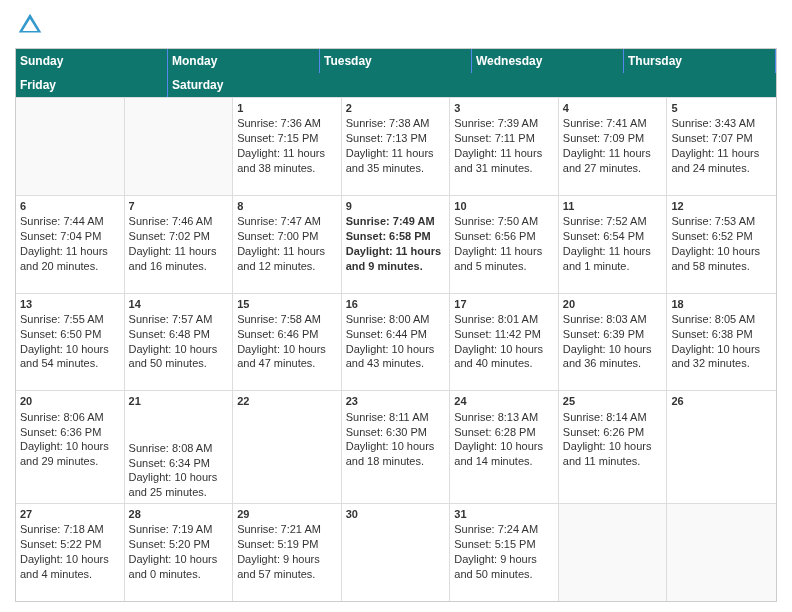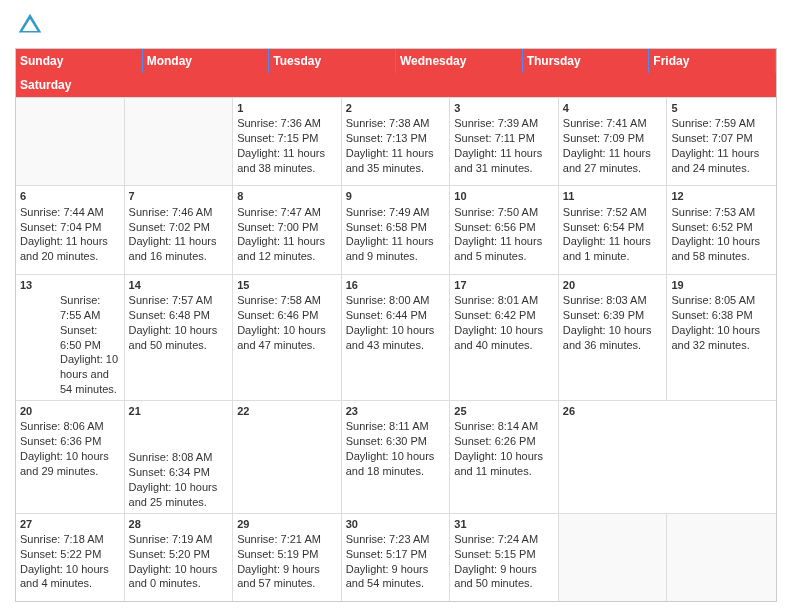--- a/index.html
+++ b/index.html
@@ -53,22 +53,22 @@
       color: #555;
     }
     .calendar {
       flex: 1;
       display: flex;
       flex-direction: column;
       border: 1px solid #ccc;
     }
     .cal-header {
       display: grid;
-      grid-template-columns: repeat(6, 1fr);
-      background: #ef4444;
+      grid-template-columns: repeat(5, 1fr);
+      background: #0f766e;
     }
     .cal-header-cell {
       color: #fff;
       font-weight: bold;
       font-size: 12px;
       padding: 5px 4px;
       text-align: left;
       border-right: 1px solid #5588ee;
     }
     .cal-header-cell:last-child { border-right: none; }
@@ -160,21 +160,21 @@
 Daylight: 11 hours and 31 minutes.</div>
           </div>
           <div class="cal-cell">
             <span class="day-num">4</span>
             <div class="day-info" style="white-space: pre-line;">Sunrise: 7:41 AM
 Sunset: 7:09 PM
 Daylight: 11 hours and 27 minutes.</div>
           </div>
           <div class="cal-cell">
             <span class="day-num">5</span>
-            <div class="day-info" style="white-space: pre-line;">Sunrise: 7:59 AM
+            <div class="day-info" style="white-space: pre-line;">Sunrise: 3:43 AM
 Sunset: 7:07 PM
 Daylight: 11 hours and 24 minutes.</div>
           </div>
         </div>
         <div class="cal-row">
           <div class="cal-cell">
             <span class="day-num">6</span>
             <div class="day-info" style="white-space: pre-line;">Sunrise: 7:44 AM
 Sunset: 7:04 PM
 Daylight: 11 hours and 20 minutes.</div>
@@ -186,21 +186,21 @@
 Daylight: 11 hours and 16 minutes.</div>
           </div>
           <div class="cal-cell">
             <span class="day-num">8</span>
             <div class="day-info" style="white-space: pre-line;">Sunrise: 7:47 AM
 Sunset: 7:00 PM
 Daylight: 11 hours and 12 minutes.</div>
           </div>
           <div class="cal-cell">
             <span class="day-num">9</span>
-            <div class="day-info" style="white-space: pre-line;">Sunrise: 7:49 AM
+            <div class="day-info" style="white-space: pre-line; font-weight: bold;">Sunrise: 7:49 AM
 Sunset: 6:58 PM
 Daylight: 11 hours and 9 minutes.</div>
           </div>
           <div class="cal-cell">
             <span class="day-num">10</span>
             <div class="day-info" style="white-space: pre-line;">Sunrise: 7:50 AM
 Sunset: 6:56 PM
 Daylight: 11 hours and 5 minutes.</div>
           </div>
           <div class="cal-cell">
@@ -212,21 +212,21 @@
           <div class="cal-cell">
             <span class="day-num">12</span>
             <div class="day-info" style="white-space: pre-line;">Sunrise: 7:53 AM
 Sunset: 6:52 PM
 Daylight: 10 hours and 58 minutes.</div>
           </div>
         </div>
         <div class="cal-row">
           <div class="cal-cell">
             <span class="day-num">13</span>
-            <div class="day-info" style="white-space: pre-line; margin-left: 40px;">Sunrise: 7:55 AM
+            <div class="day-info" style="white-space: pre-line;">Sunrise: 7:55 AM
 Sunset: 6:50 PM
 Daylight: 10 hours and 54 minutes.</div>
           </div>
           <div class="cal-cell">
             <span class="day-num">14</span>
             <div class="day-info" style="white-space: pre-line;">Sunrise: 7:57 AM
 Sunset: 6:48 PM
 Daylight: 10 hours and 50 minutes.</div>
           </div>
           <div class="cal-cell">
@@ -237,31 +237,31 @@
           </div>
           <div class="cal-cell">
             <span class="day-num">16</span>
             <div class="day-info" style="white-space: pre-line;">Sunrise: 8:00 AM
 Sunset: 6:44 PM
 Daylight: 10 hours and 43 minutes.</div>
           </div>
           <div class="cal-cell">
             <span class="day-num">17</span>
             <div class="day-info" style="white-space: pre-line;">Sunrise: 8:01 AM
-Sunset: 6:42 PM
+Sunset: 11:42 PM
 Daylight: 10 hours and 40 minutes.</div>
           </div>
           <div class="cal-cell">
             <span class="day-num">20</span>
             <div class="day-info" style="white-space: pre-line;">Sunrise: 8:03 AM
 Sunset: 6:39 PM
 Daylight: 10 hours and 36 minutes.</div>
           </div>
           <div class="cal-cell">
-            <span class="day-num">19</span>
+            <span class="day-num">18</span>
             <div class="day-info" style="white-space: pre-line;">Sunrise: 8:05 AM
 Sunset: 6:38 PM
 Daylight: 10 hours and 32 minutes.</div>
           </div>
         </div>
         <div class="cal-row">
           <div class="cal-cell">
             <span class="day-num">20</span>
             <div class="day-info" style="white-space: pre-line;">Sunrise: 8:06 AM
 Sunset: 6:36 PM
@@ -276,20 +276,26 @@
           <div class="cal-cell">
             <span class="day-num">22</span>
           </div>
           <div class="cal-cell">
             <span class="day-num">23</span>
             <div class="day-info" style="white-space: pre-line;">Sunrise: 8:11 AM
 Sunset: 6:30 PM
 Daylight: 10 hours and 18 minutes.</div>
           </div>
           <div class="cal-cell">
+            <span class="day-num">24</span>
+            <div class="day-info" style="white-space: pre-line;">Sunrise: 8:13 AM
+Sunset: 6:28 PM
+Daylight: 10 hours and 14 minutes.</div>
+          </div>
+          <div class="cal-cell">
             <span class="day-num">25</span>
             <div class="day-info" style="white-space: pre-line;">Sunrise: 8:14 AM
 Sunset: 6:26 PM
 Daylight: 10 hours and 11 minutes.</div>
           </div>
           <div class="cal-cell">
             <span class="day-num">26</span>
           </div>
         </div>
         <div class="cal-row">
@@ -306,23 +312,20 @@
 Daylight: 10 hours and 0 minutes.</div>
           </div>
           <div class="cal-cell">
             <span class="day-num">29</span>
             <div class="day-info" style="white-space: pre-line;">Sunrise: 7:21 AM
 Sunset: 5:19 PM
 Daylight: 9 hours and 57 minutes.</div>
           </div>
           <div class="cal-cell">
             <span class="day-num">30</span>
-            <div class="day-info" style="white-space: pre-line;">Sunrise: 7:23 AM
-Sunset: 5:17 PM
-Daylight: 9 hours and 54 minutes.</div>
           </div>
           <div class="cal-cell">
             <span class="day-num">31</span>
             <div class="day-info" style="white-space: pre-line;">Sunrise: 7:24 AM
 Sunset: 5:15 PM
 Daylight: 9 hours and 50 minutes.</div>
           </div>
           <div class="cal-cell empty"></div>
           <div class="cal-cell empty"></div>
         </div>

